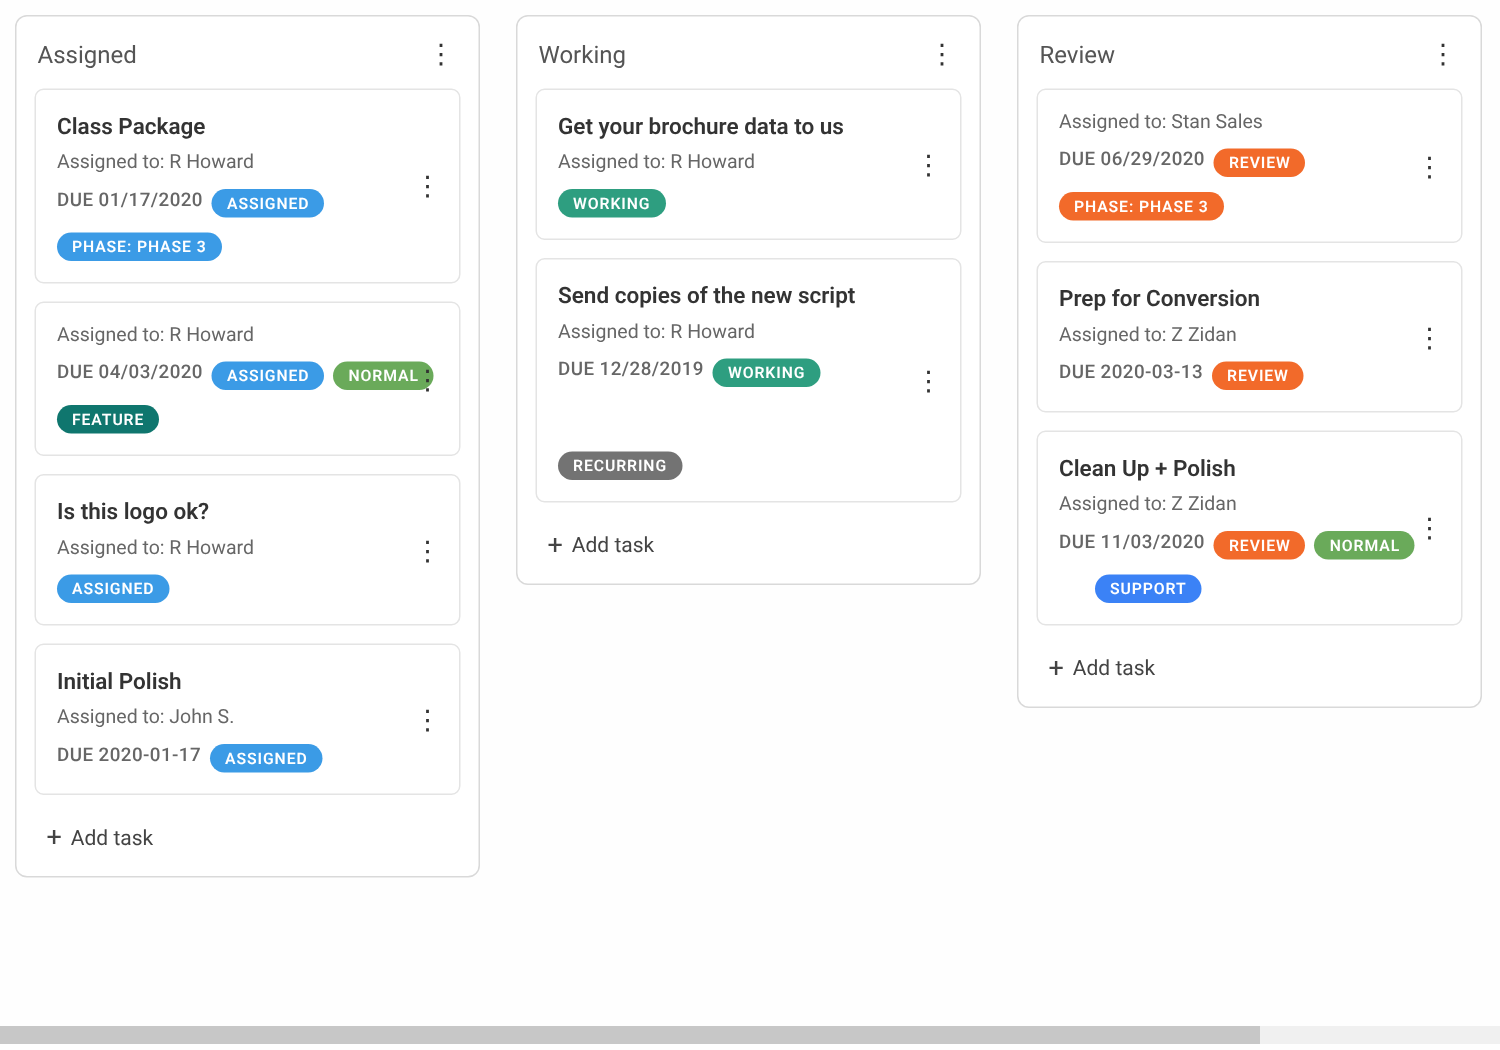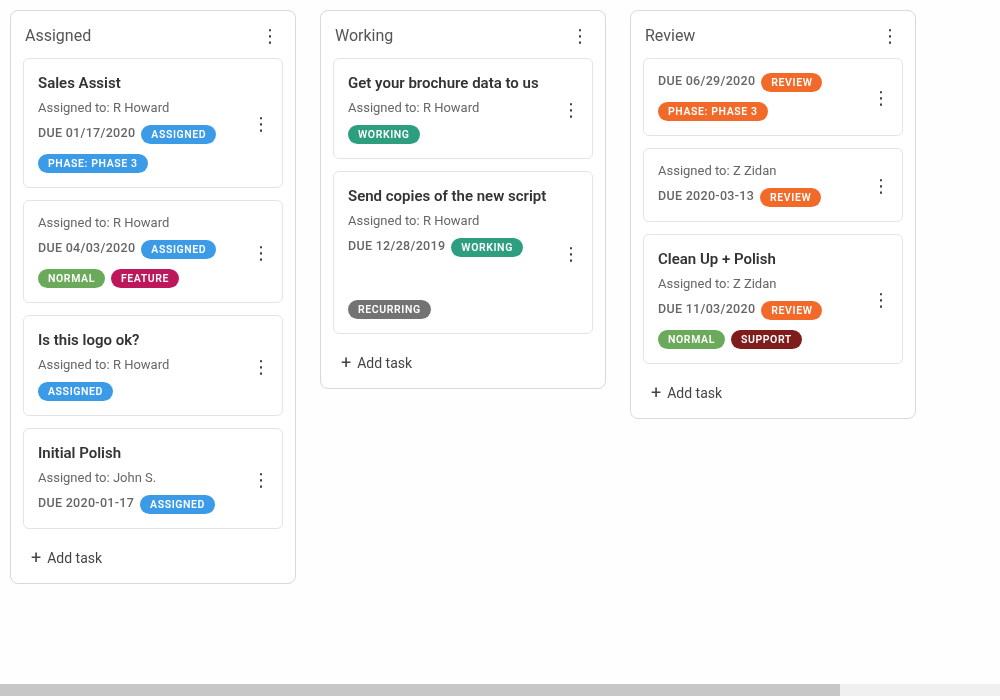--- a/index.html
+++ b/index.html
@@ -11,21 +11,21 @@
       height: 700px;
       overflow: hidden;
       position: relative;
     }
     .board {
       display: flex;
       gap: 24px;
       align-items: flex-start;
     }
     .column {
-      width: 286px;
+      width: 310px;
       border: 1px solid #d9d9d9;
       border-radius: 8px;
       background: #fff;
       padding: 0 0 12px 0;
     }
     .column-header {
       display: flex;
       justify-content: space-between;
       align-items: center;
       padding: 12px 14px 10px 14px;
@@ -126,36 +126,36 @@
 </head>
 <body>
 
 <div class="board">
     <div class="column">
       <div class="column-header">
         <div class="column-title">Assigned</div>
         <div class="col-menu">⋮</div>
       </div>
       <div class="card">
-        <div class="card-title">Sales Assist</div>
+        <div class="card-title">Class Package</div>
         <div class="card-assignee"><span>Assigned to: </span><span>R Howard</span></div>
         <div class="card-meta">
           <span class="due"><span>DUE </span><span>01/17/2020</span></span>
           <span class="pill" style="background: rgb(59, 155, 230);">ASSIGNED</span>
           <span class="pill" style="background: rgb(59, 155, 230);">PHASE: PHASE 3</span>
         </div>
         <div class="card-menu">⋮</div>
       </div>
       <div class="card">
         <div class="card-assignee"><span>Assigned to: </span><span>R Howard</span></div>
         <div class="card-meta">
           <span class="due"><span>DUE </span><span>04/03/2020</span></span>
           <span class="pill" style="background: rgb(59, 155, 230);">ASSIGNED</span>
           <span class="pill" style="background: rgb(106, 170, 90);">NORMAL</span>
-          <span class="pill" style="background: #be185d;">FEATURE</span>
+          <span class="pill" style="background: #0f766e;">FEATURE</span>
         </div>
         <div class="card-menu">⋮</div>
       </div>
       <div class="card">
         <div class="card-title">Is this logo ok?</div>
         <div class="card-assignee"><span>Assigned to: </span><span>R Howard</span></div>
         <div class="card-meta">
           <span class="pill" style="background: rgb(59, 155, 230);">ASSIGNED</span>
         </div>
         <div class="card-menu">⋮</div>
@@ -201,43 +201,45 @@
         <span class="plus">+</span>
         <span>Add task</span>
       </div>
     </div>
     <div class="column">
       <div class="column-header">
         <div class="column-title">Review</div>
         <div class="col-menu">⋮</div>
       </div>
       <div class="card">
+        <div class="card-assignee"><span>Assigned to: </span><span>Stan Sales</span></div>
         <div class="card-meta">
           <span class="due"><span>DUE </span><span>06/29/2020</span></span>
           <span class="pill" style="background: rgb(242, 106, 42);">REVIEW</span>
           <span class="pill" style="background: rgb(242, 106, 42);">PHASE: PHASE 3</span>
         </div>
         <div class="card-menu">⋮</div>
       </div>
       <div class="card">
+        <div class="card-title">Prep for Conversion</div>
         <div class="card-assignee"><span>Assigned to: </span><span>Z Zidan</span></div>
         <div class="card-meta">
           <span class="due"><span>DUE </span><span>2020-03-13</span></span>
           <span class="pill" style="background: rgb(242, 106, 42);">REVIEW</span>
         </div>
         <div class="card-menu">⋮</div>
       </div>
       <div class="card">
         <div class="card-title">Clean Up + Polish</div>
         <div class="card-assignee"><span>Assigned to: </span><span>Z Zidan</span></div>
         <div class="card-meta">
           <span class="due"><span>DUE </span><span>11/03/2020</span></span>
           <span class="pill" style="background: rgb(242, 106, 42);">REVIEW</span>
           <span class="pill" style="background: rgb(106, 170, 90);">NORMAL</span>
-          <span class="pill" style="background: #7f1d1d;">SUPPORT</span>
+          <span class="pill" style="background: #3b82f6; margin-left: 24px;">SUPPORT</span>
         </div>
         <div class="card-menu">⋮</div>
       </div>
       <div class="add-task">
         <span class="plus">+</span>
         <span>Add task</span>
       </div>
     </div>
   </div>
 

